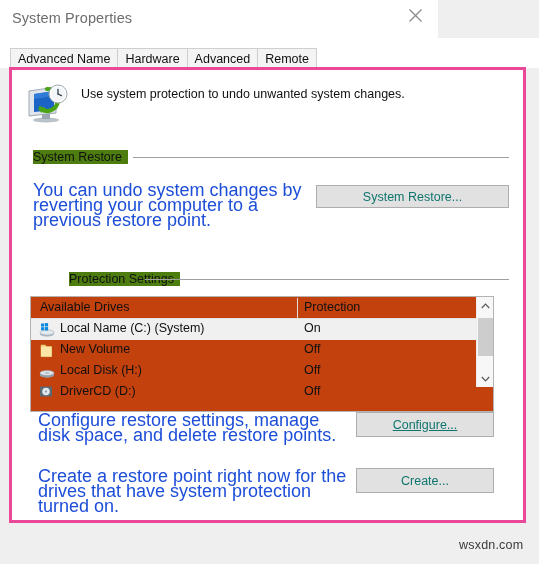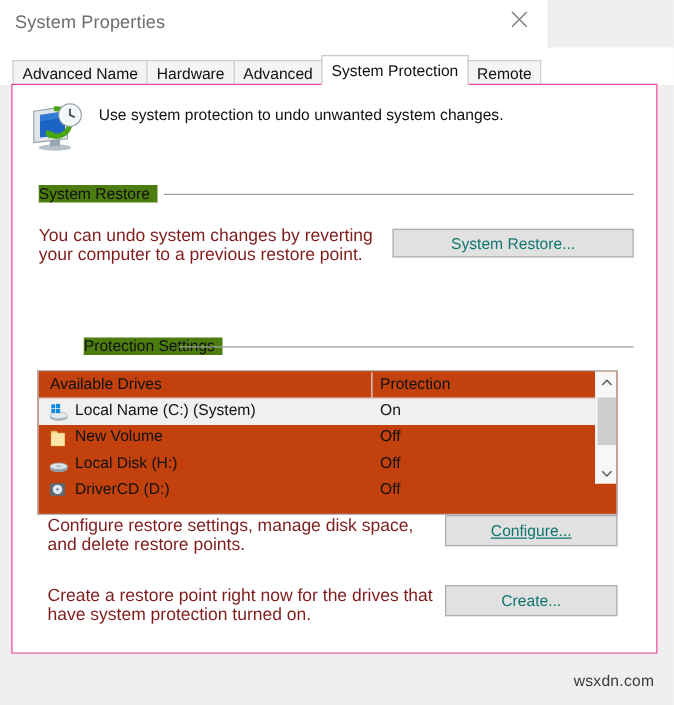--- a/index.html
+++ b/index.html
@@ -95,21 +95,21 @@
   }
 
   
   .panel {
     position: absolute;
     left: 9px;
     top: 67px;
     width: 517px;
     height: 456px;
     background: #ffffff;
-    border: 1px solid #ec4899;
+    border: 3px solid #ec4899;
     box-sizing: border-box;
   }
 
   
   .hdr-icon {
     position: absolute;
     left: 14px;
     top: 13px;
     width: 44px;
     height: 42px;
@@ -133,22 +133,22 @@
     white-space: nowrap;
   }
   .group-rule {
     position: absolute;
     height: 1px;
     background: #a0a0a0;
   }
 
   .body-text {
     position: absolute;
-    font-size: 14px;
-    color: #7f1d1d;
+    font-size: 18px;
+    color: #1d4ed8;
     line-height: 15px;
   }
 
   
   .btn {
     position: absolute;
     background: #e1e1e1;
     border: 1px solid #adadad;
     font-family: "Liberation Sans", sans-serif;
     font-size: 12.5px;
@@ -299,21 +299,20 @@
         <line x1="12.5" y1="0.5" x2="0.5" y2="12.5" stroke="#8a8a8a" stroke-width="1.2"></line>
       </svg>
     </div>
   </div>
 
   <div class="tabstrip">
     <div class="tabs">
       <div class="tab">Advanced Name</div>
       <div class="tab">Hardware</div>
       <div class="tab">Advanced</div>
-      <div class="tab active">System Protection</div>
       <div class="tab">Remote</div>
     </div>
   </div>
 
   <div class="panel">
 
     <div class="hdr-icon">
       <svg width="44" height="42" viewBox="0 0 44 42">
 
         <ellipse cx="20" cy="37" rx="13" ry="2.6" fill="#b9c2c9"></ellipse>

